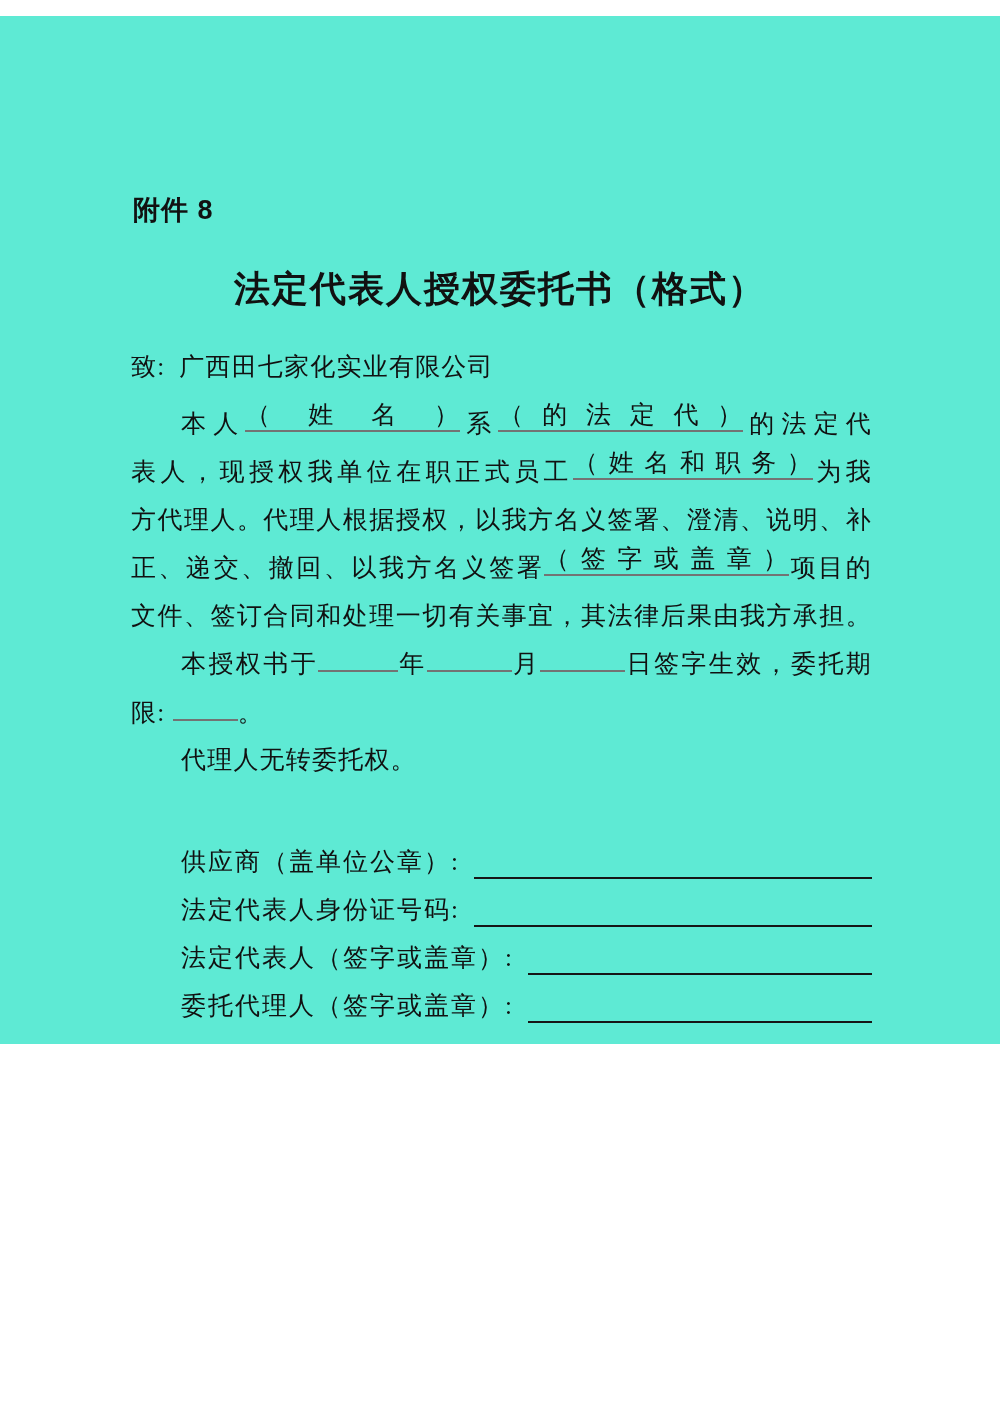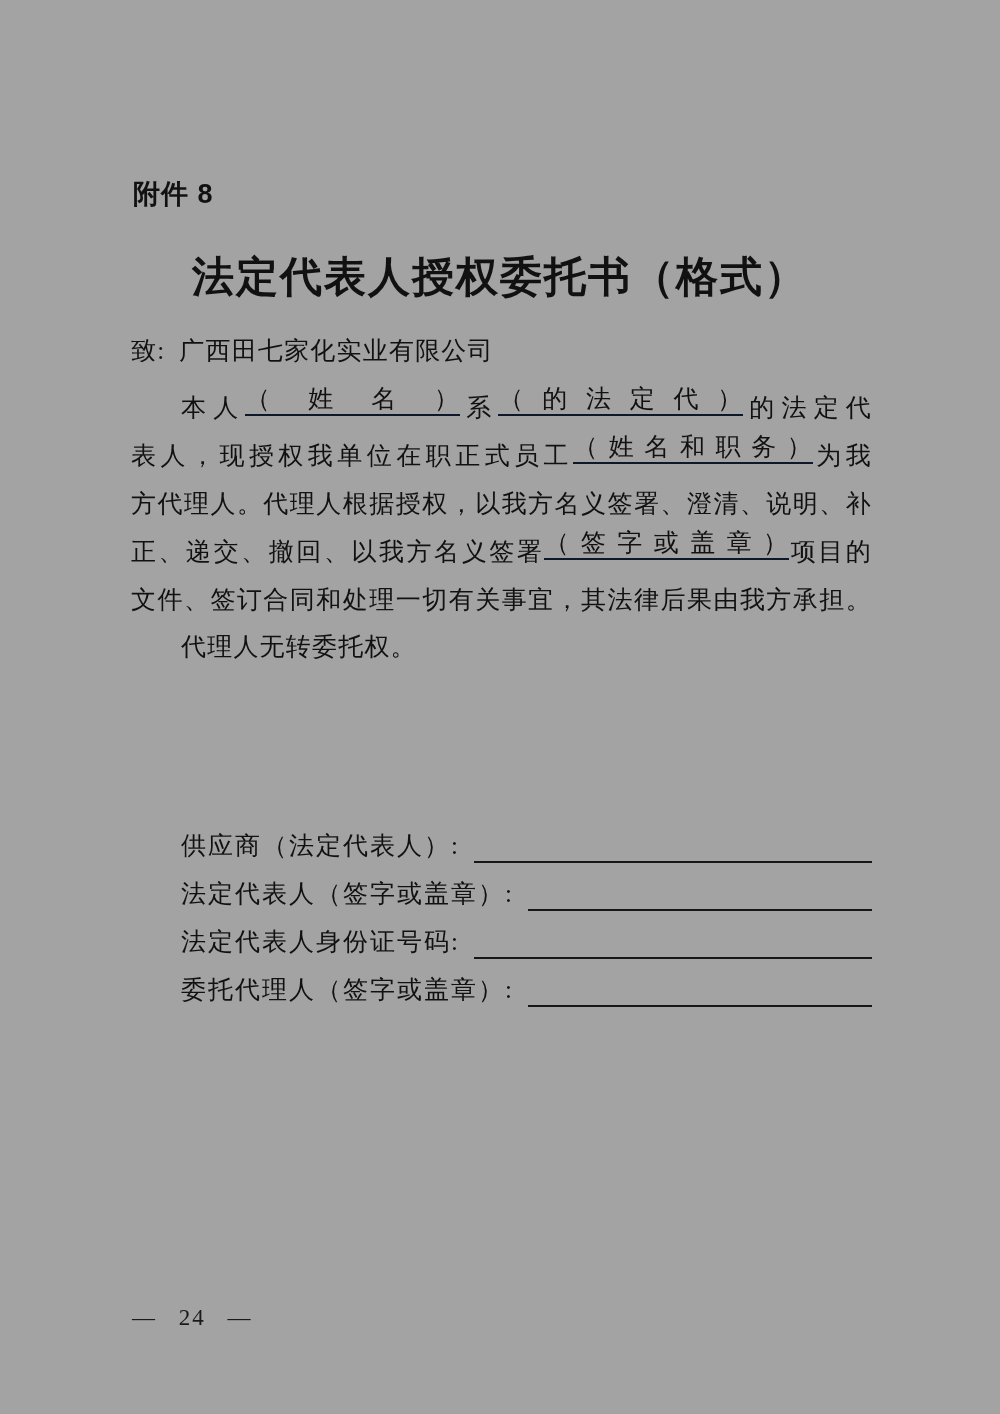--- a/index.html
+++ b/index.html
@@ -1,23 +1,23 @@
 <!DOCTYPE html>
 <html><head>
 <meta charset="utf-8">
 <style>
   * { box-sizing: border-box; }
   html, body { margin: 0; padding: 0; background: #ffffff; }
 
   .page {
     position: relative;
     width: 1000px;
-    height: 1414px;
-    margin: 0 auto;
-    background: #a3a3a3;
+    height: 1028px;
+    margin: 16px auto;
+    background: #5eead4;
     color: #111111;
     font-family: "Liberation Serif", "DejaVu Serif", serif;
     overflow: hidden;
   }
 
   .attachment {
     position: absolute;
     left: 133px;
     top: 176px;
     font-family: "Liberation Sans", "DejaVu Sans", sans-serif;
@@ -28,21 +28,21 @@
 
   .doc-title {
     position: absolute;
     left: 0;
     right: 0;
     top: 249px;
     margin: 0;
     text-align: center;
     font-family: Liberation Serif, serif;
     font-weight: 700;
-    font-size: 42px;
+    font-size: 36px;
     letter-spacing: 2px;
   }
 
   .body-block {
     position: absolute;
     left: 131px;
     top: 327px;
     width: 741px;
     font-size: 25px;
     line-height: 47.5px;
@@ -51,21 +51,21 @@
 
   .salutation { margin-bottom: 8px; white-space: nowrap; }
   .salutation .prefix { margin-right: 14px; }
 
   .line { min-height: 47.5px; }
   .line.indent { padding-left: 50px; }
   .line.justify { text-align: justify; text-align-last: justify; }
 
   .blank {
     display: inline-block;
-    border-bottom: 2px solid #0f172a;
+    border-bottom: 2px solid #737373;
     text-align: center;
     line-height: 31px;
     vertical-align: baseline;
     overflow: hidden;
     white-space: nowrap;
   }
 
   .signature-block {
     position: absolute;
     left: 131px;
@@ -115,37 +115,41 @@
     </div>
 
     <div>
         <div class="line indent justify"><span>本人</span><span class="blank" style="width: 215px;">（姓名）</span><span>系</span><span class="blank" style="width: 245px;">（的法定代）</span><span>的法定代</span></div>
         <div class="line justify"><span>表人，现授权我单位在职正式员工</span><span class="blank" style="width: 240px;">（姓名和职务）</span><span>为我</span></div>
         <div class="line justify"><span>方代理人。代理人根据授权，以我方名义签署、澄清、说明、补</span></div>
         <div class="line justify"><span>正、递交、撤回、以我方名义签署</span><span class="blank" style="width: 245px;">（签字或盖章）</span><span>项目的</span></div>
         <div class="line justify"><span>文件、签订合同和处理一切有关事宜，其法律后果由我方承担。</span></div>
       </div>
 
+    <div>
+        <div class="line indent justify"><span>本授权书于</span><span class="blank" style="width: 80px;">&nbsp;</span><span>年</span><span class="blank" style="width: 85px;">&nbsp;</span><span>月</span><span class="blank" style="width: 85px;">&nbsp;</span><span>日签字生效，委托期</span></div>
+        <div class="line"><span>限: </span><span class="blank" style="width: 65px;">&nbsp;</span><span>。</span></div>
+      </div>
 
     <div>
         <div class="line indent"><span>代理人无转委托权。</span></div>
       </div>
   </div>
 
   <div class="signature-block">
     <div class="sig-row">
-      <span class="sig-label">供应商（法定代表人）:</span>
+      <span class="sig-label">供应商（盖单位公章）:</span>
+      <span class="sig-line"></span>
+    </div>
+    <div class="sig-row">
+      <span class="sig-label">法定代表人身份证号码:</span>
       <span class="sig-line"></span>
     </div>
     <div class="sig-row">
       <span class="sig-label">法定代表人（签字或盖章）:</span>
-      <span class="sig-line"></span>
-    </div>
-    <div class="sig-row">
-      <span class="sig-label">法定代表人身份证号码:</span>
       <span class="sig-line"></span>
     </div>
     <div class="sig-row">
       <span class="sig-label">委托代理人（签字或盖章）:</span>
       <span class="sig-line"></span>
     </div>
   </div>
 
   <div class="footer">— 24 —</div>
 

